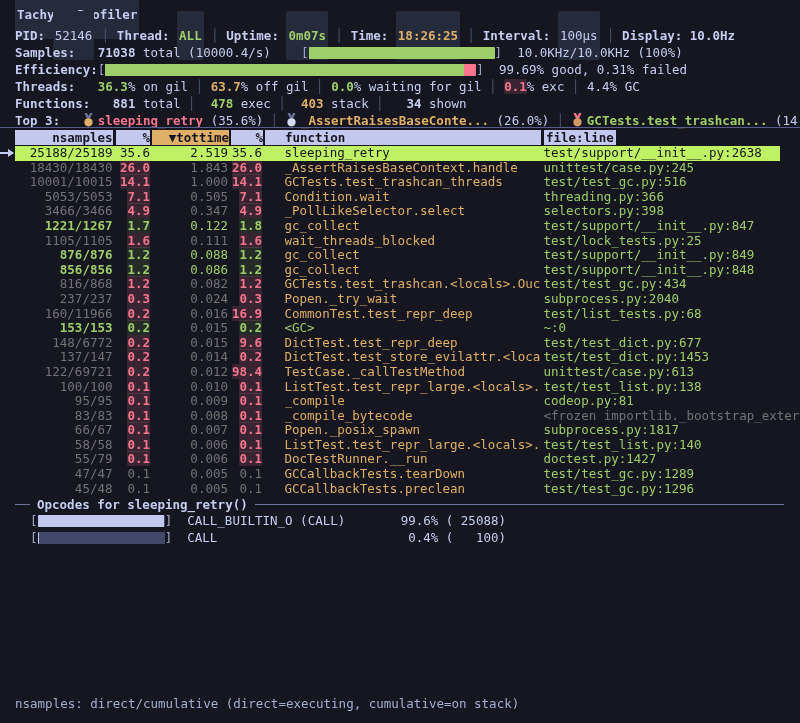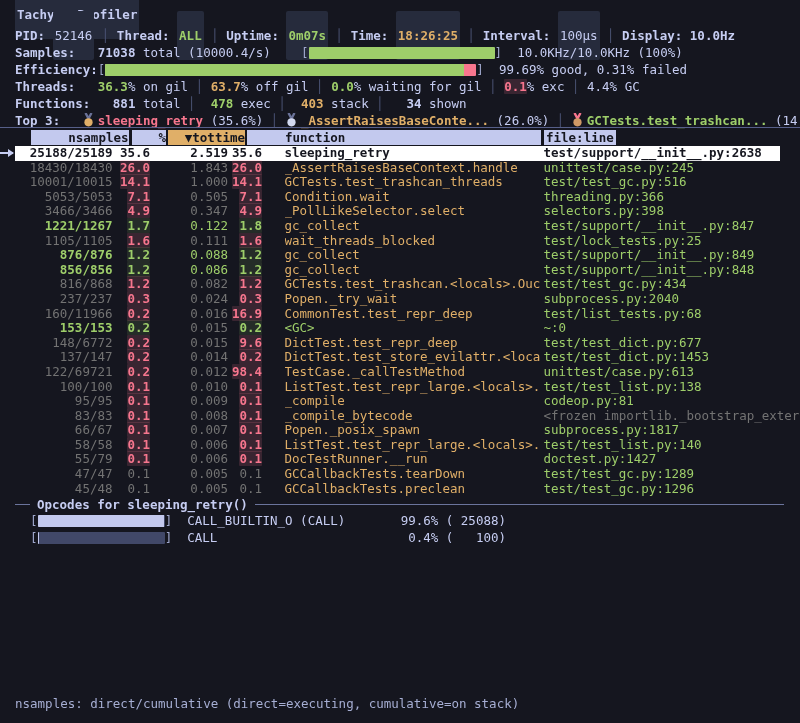--- a/index.html
+++ b/index.html
@@ -20,32 +20,32 @@
   .bar{display:inline-block;height:12px;background:#414868;vertical-align:-2px;overflow:hidden;border-radius:1px;}
   .bar>i{display:block;height:100%;background:#9ece6a;}
   .bar.eff{background:#f7768e;}
   .bar.op>i{background:#c3c9ee;}
   
   .hsep{position:absolute;left:0;top:127px;width:800px;border-top:1px solid #565f89;}
   
   .thead{position:absolute;top:130px;left:0;width:800px;height:15px;line-height:15px;font-weight:bold;color:#15161f;}
   .thead .cell{position:absolute;top:0;height:15px;background:#c3c9ee;white-space:pre;}
   .thead .cell.sort{background:#e0af68;}
-  .tr-right{text-align:right;margin-left:16px;}
+  .tr-right{text-align:right;}
   
   .tbody{position:absolute;top:146px;left:0;width:800px;}
   .row{height:14.6px;line-height:14.6px;padding-left:15px;white-space:pre;position:relative;}
   .row span{display:inline-block;vertical-align:top;}
   .cns{width:97.5px;text-align:right;}
   .cp1{width:37.5px;text-align:right;}
   .ctt{width:78px;text-align:right;}
   .cp2{width:34px;text-align:right;}
   .cfn{width:255px;margin-left:22.5px;overflow:hidden;white-space:pre;}
   .cfl{margin-left:4px;white-space:pre;}
-  .row.sel{background:#ffffff;margin-left:15px;padding-left:0;width:765px;color:#15161f;font-weight:bold;}
+  .row.sel{background:#bef264;margin-left:15px;padding-left:0;width:765px;color:#15161f;font-weight:normal;}
   .row.sel .cns{width:97.5px;}
   .arrow{position:absolute;left:-15px;top:6px;width:13px;height:2px;background:#c6cdf2;}
   .arrow:after{content:'';position:absolute;right:-1px;top:-3px;border-left:6px solid #c6cdf2;
                border-top:4px solid transparent;border-bottom:4px solid transparent;}
   
   .opc-title{position:absolute;top:497px;left:0;width:800px;height:15px;display:flex;align-items:center;}
   .opc-title:before{content:'';width:15px;margin-left:15px;border-top:1px solid #6b749c;}
   .opc-title:after{content:'';flex:1;margin-right:16px;border-top:1px solid #6b749c;}
   .opc-title span{padding:0 7px;font-weight:bold;}
   .opline{position:absolute;left:0;width:800px;height:15px;line-height:15px;white-space:pre;}

